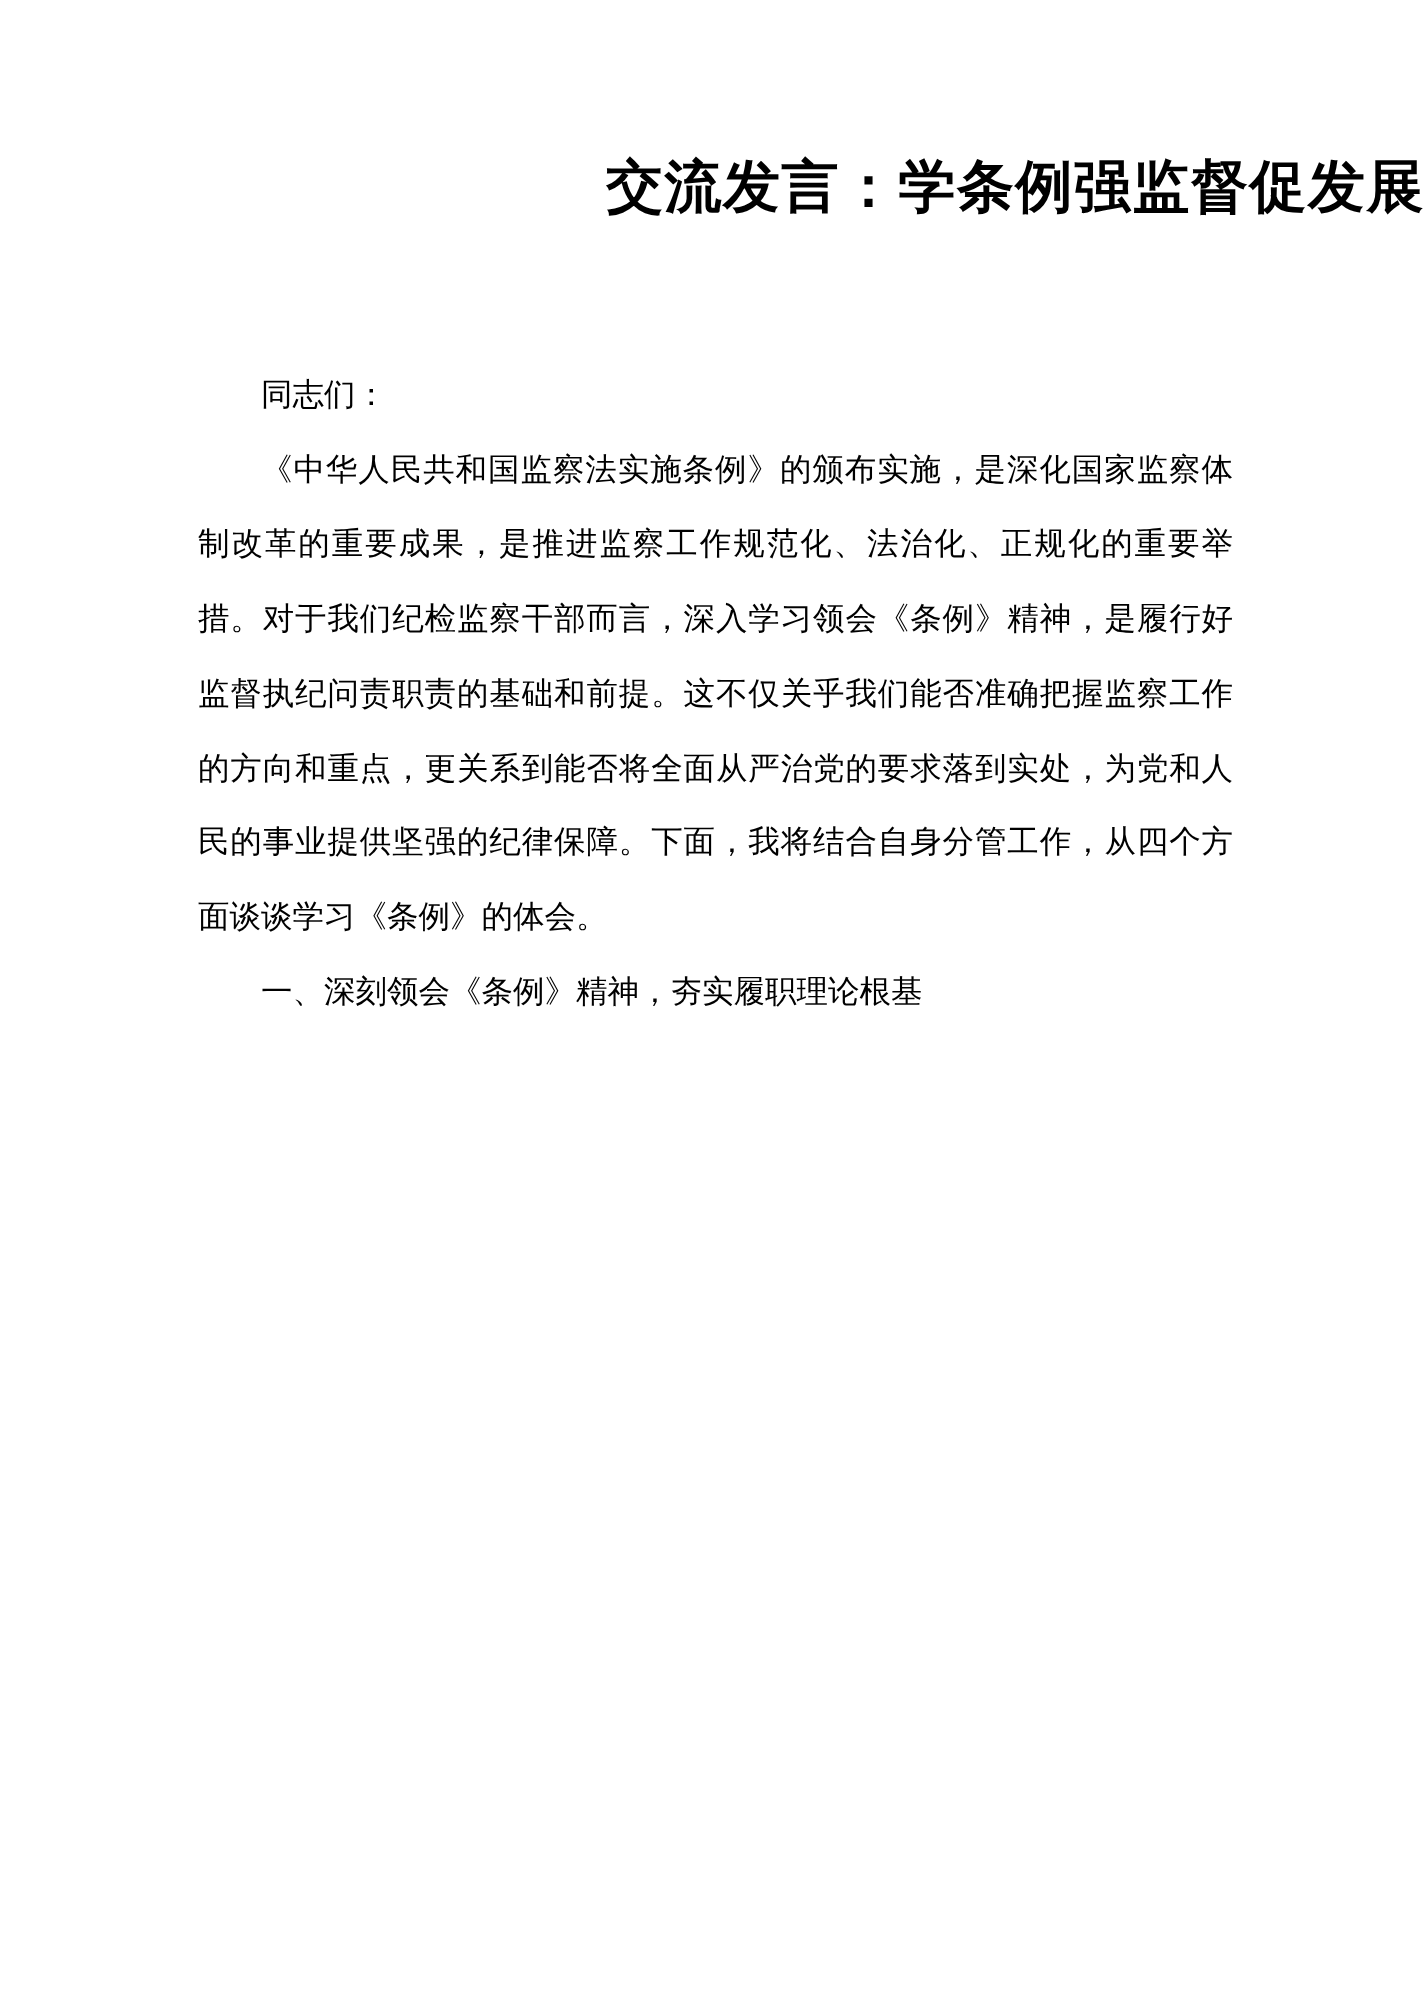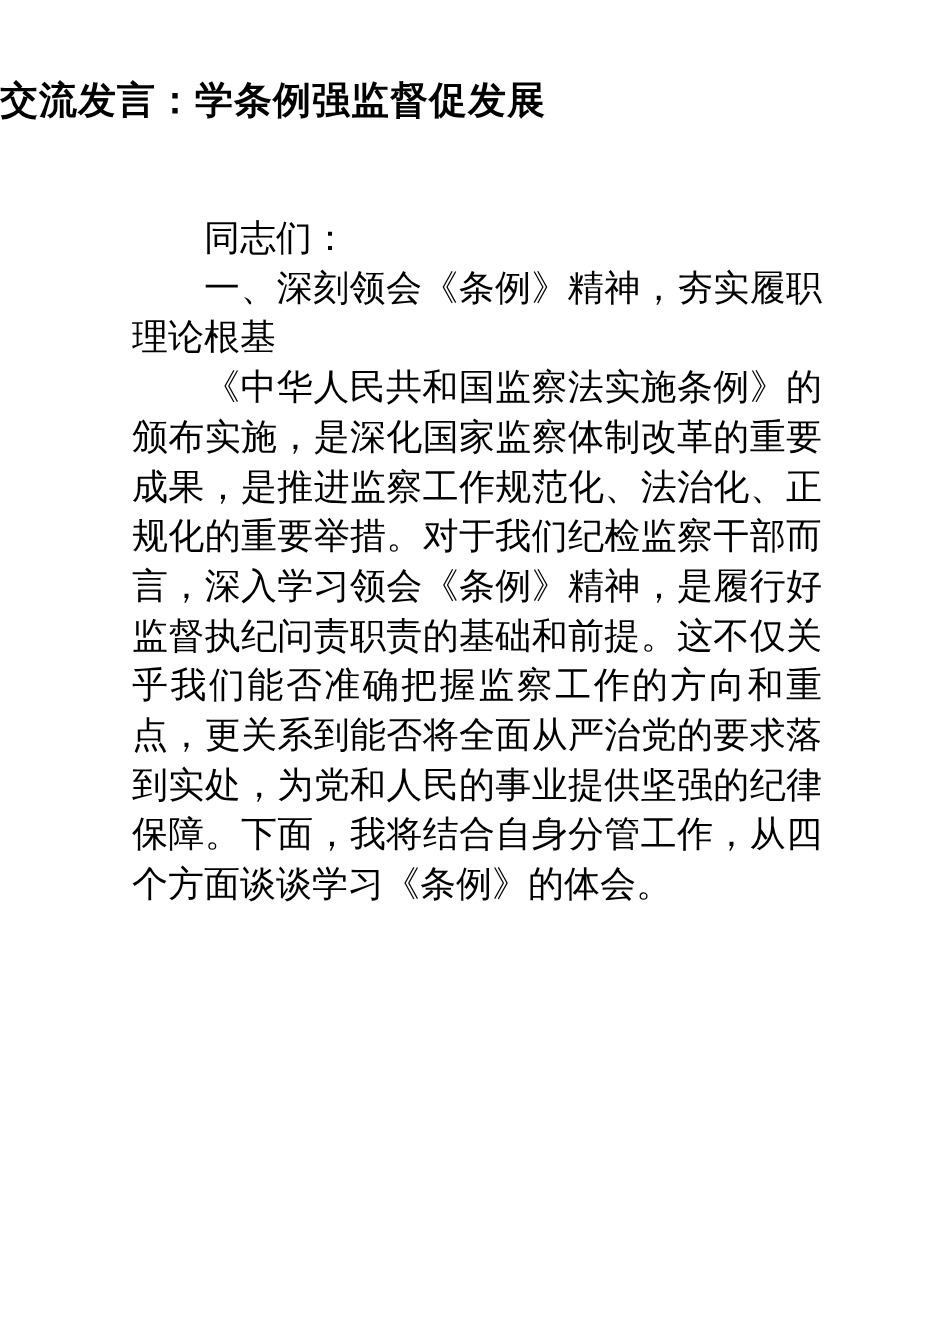--- a/index.html
+++ b/index.html
@@ -11,44 +11,44 @@
     position: relative;
     width: 950px;
     height: 1344px;
     background: #ffffff;
     color: #000000;
     overflow: hidden;
     font-family: "Liberation Serif", "DejaVu Serif", serif;
   }
   .doc-title {
     margin: 0;
-    padding-top: 76px;
+    padding-top: 101px;
     font-size: 38px;
     line-height: 48px;
     font-weight: bold;
-    text-align: left;
+    text-align: right;
     letter-spacing: 1px;
     white-space: nowrap;
   }
   .doc-body {
     width: 690px;
     margin: 90px 0 0 132px;
-    font-size: 36px;
+    font-size: 21px;
     line-height: 49.7px;
     text-align: justify;
     text-justify: inter-character;
   }
   .para {
     margin: 0;
     text-indent: 2em;
   }
 </style>
 </head>
 <body>
 
 <div class="page">
   <h1 class="doc-title">交流发言：学条例强监督促发展</h1>
   <div class="doc-body">
     <p class="para">同志们：</p>
+    <p class="para">《中华人民共和国监察法实施条例》的颁布实施，是深化国家监察体制改革的重要成果，是推进监察工作规范化、法治化、正规化的重要举措。对于我们纪检监察干部而言，深入学习领会《条例》精神，是履行好监督执纪问责职责的基础和前提。这不仅关乎我们能否准确把握监察工作的方向和重点，更关系到能否将全面从严治党的要求落到实处，为党和人民的事业提供坚强的纪律保障。下面，我将结合自身分管工作，从四个方面谈谈学习《条例》的体会。</p>
     <p class="para">一、深刻领会《条例》精神，夯实履职理论根基</p>
-    <p class="para">《中华人民共和国监察法实施条例》的颁布实施，是深化国家监察体制改革的重要成果，是推进监察工作规范化、法治化、正规化的重要举措。对于我们纪检监察干部而言，深入学习领会《条例》精神，是履行好监督执纪问责职责的基础和前提。这不仅关乎我们能否准确把握监察工作的方向和重点，更关系到能否将全面从严治党的要求落到实处，为党和人民的事业提供坚强的纪律保障。下面，我将结合自身分管工作，从四个方面谈谈学习《条例》的体会。</p>
   </div>
 </div>
 
 </body></html>

